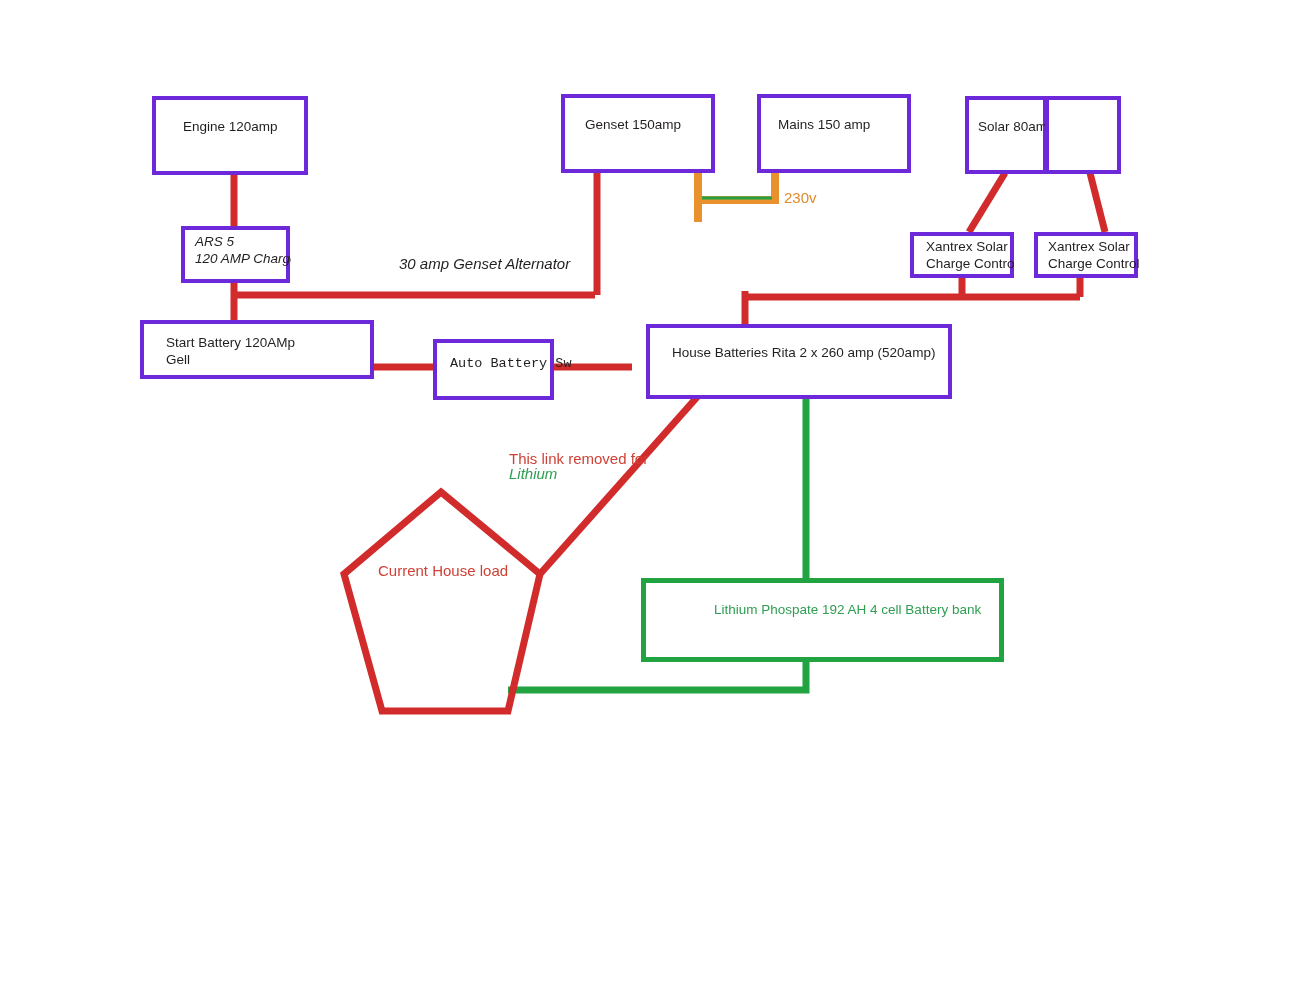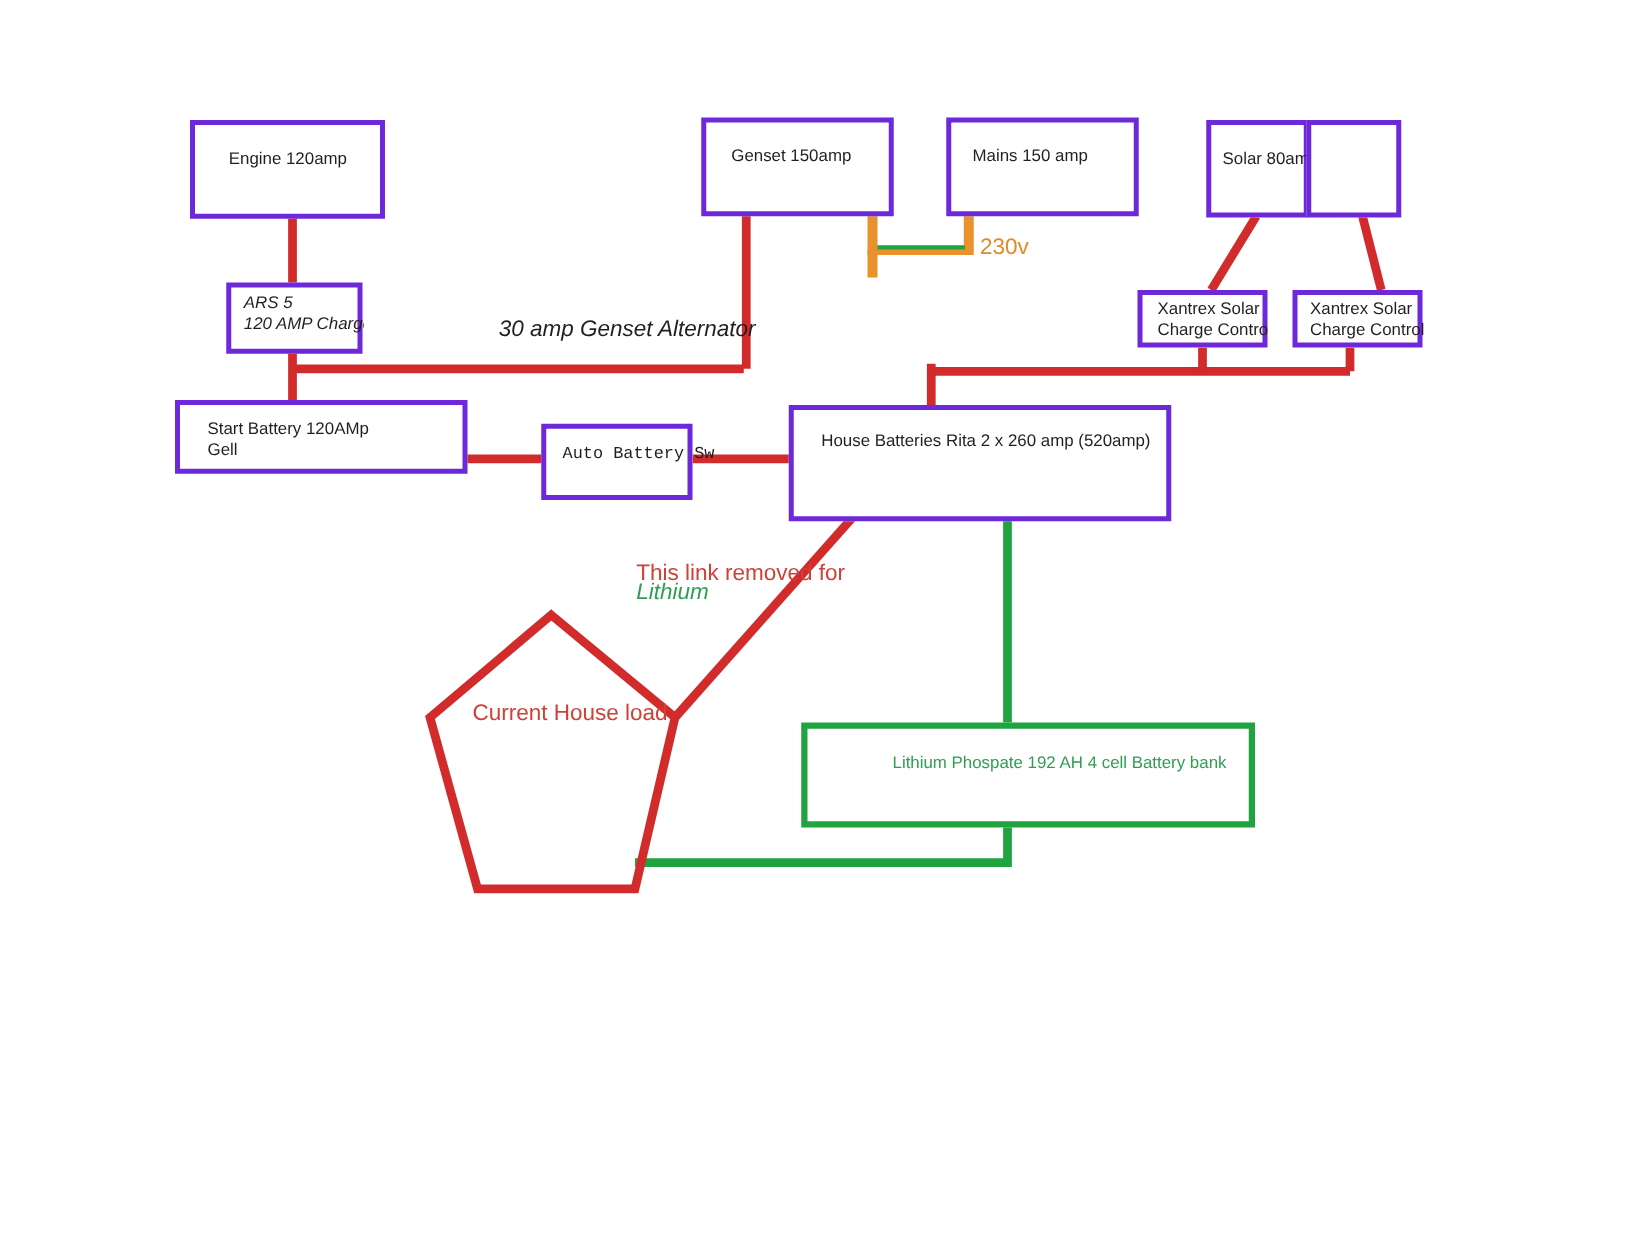--- a/index.html
+++ b/index.html
@@ -46,21 +46,21 @@
     line-height: 17px;
     color: #231f20;
     white-space: pre;
   }
   .label-dark { color: #231f20; }
   .label-green { color: #2f9e52; }
   .label-red { color: #cf4136; }
   .label-orange { color: #e08b2a; }
   .free-label {
     position: absolute;
-    font-size: 18px;
+    font-size: 15px;
     line-height: 17px;
     white-space: pre;
   }
   .clip-box {
     position: absolute;
     overflow: hidden;
   }
 </style>
 </head>
 <body>
@@ -145,21 +145,21 @@
 
   <div class="node black-box" style="left:140px; top:320px; width:234px; height:59px;">
     <div class="node-label label-dark" style="left:22px; top:10px;">Start Battery 120AMp
 Gell</div>
   </div>
 
   <div class="node black-box" style="left:433px; top:339px; width:121px; height:61px;font-family:Liberation Mono, monospace;">
     <div class="node-label label-dark" style="left:13px; top:12px;">Auto Battery Sw</div>
   </div>
 
-  <div class="node black-box" style="left:631px; top:324px; width:306px; height:93px;">
+  <div class="node black-box" style="left:646px; top:324px; width:306px; height:75px;">
     <div class="node-label label-dark" style="left:22px; top:16px;">House Batteries Rita 2 x 260 amp (520amp)</div>
   </div>
 
   <div class="node green-box" style="left:641px; top:578px; width:363px; height:84px;text-align:right;">
     <div class="node-label label-green" style="left:68px; top:18px;">Lithium Phospate 192 AH 4 cell Battery bank</div>
   </div>
 
   <div class="free-label label-red" style="left:378px; top:562px;">Current House load</div>
 
   <div class="free-label label-dark" style="left:399px; top:255px;font-style:italic;">30 amp Genset Alternator</div>

